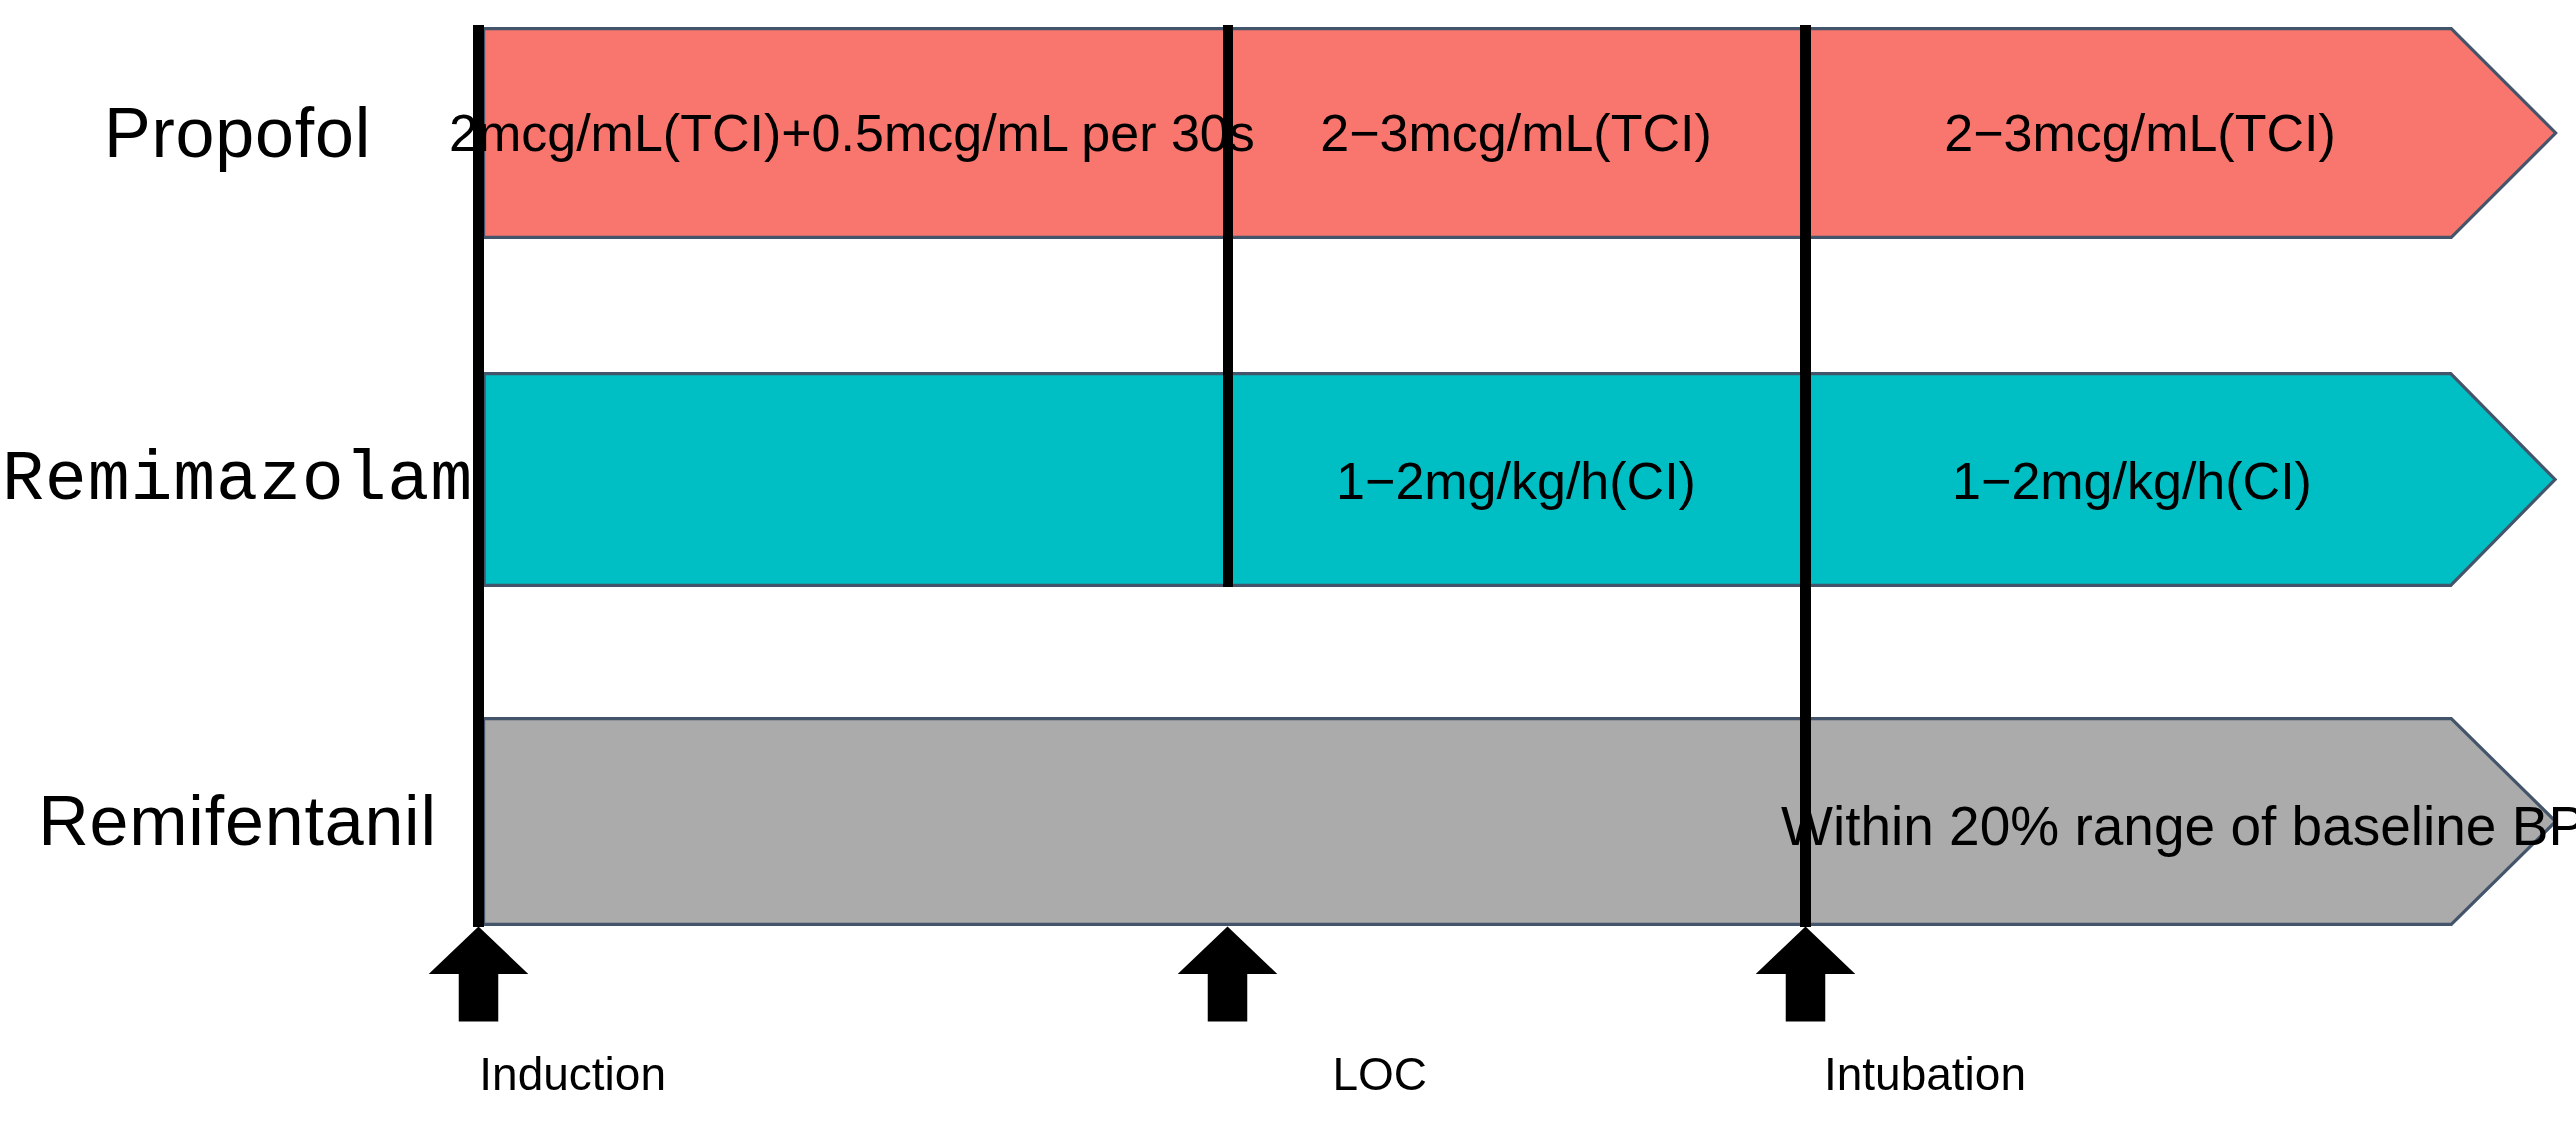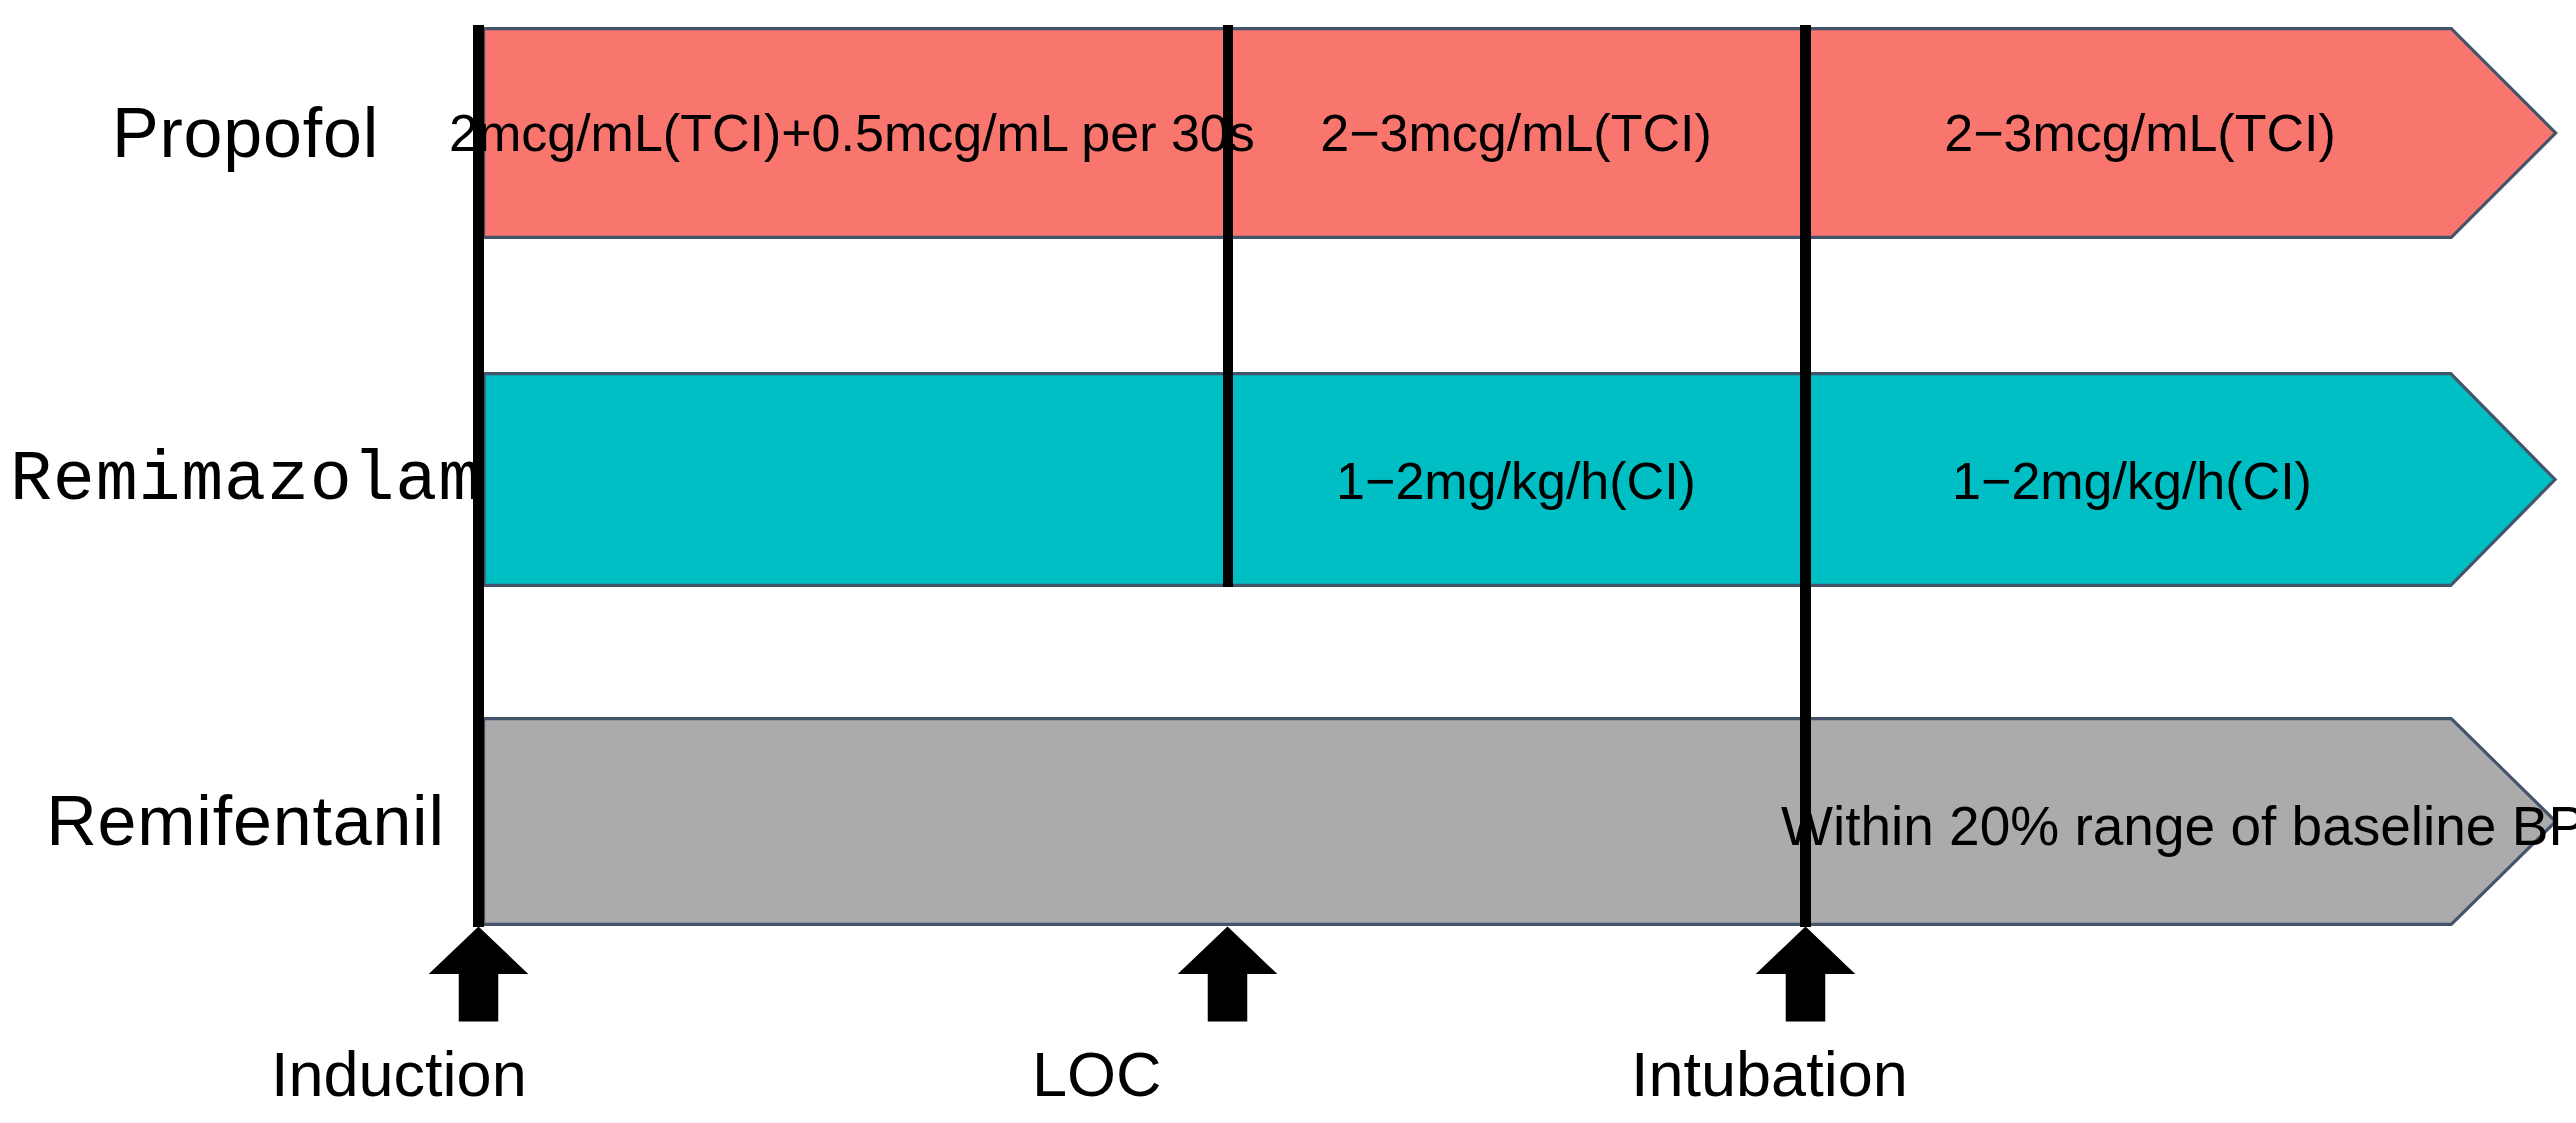--- a/index.html
+++ b/index.html
@@ -6,34 +6,34 @@
   .canvas{
     position:relative;
     width:2576px;height:1124px;
     background:#fff;
     font-family:"Liberation Sans", sans-serif;
     color:#000;
     overflow:hidden;
   }
   .abs{position:absolute;}
   .row-label{
-    left:16px;width:459px;
+    left:8px;width:459px;
     display:flex;align-items:center;justify-content:center;
     font-size:70px;font-weight:400;letter-spacing:0.8px;
   }
   .bar-text{
     text-align:center;
     font-size:52px;line-height:59px;height:59px;
     white-space:nowrap;
   }
   .bar-text.small{font-size:55px;}
   .vline{background:#000;}
   .event-label{
-    text-align:left;
-    font-size:63px;line-height:73px;height:73px;
+    text-align:right;
+    font-size:46px;line-height:73px;height:73px;
     white-space:nowrap;
   }
   svg{display:block;}
 </style>
 </head>
 <body>
 
 <div class="canvas">
 
   <div class="abs row-label" style="top:30px;height:206px;">Propofol</div>

